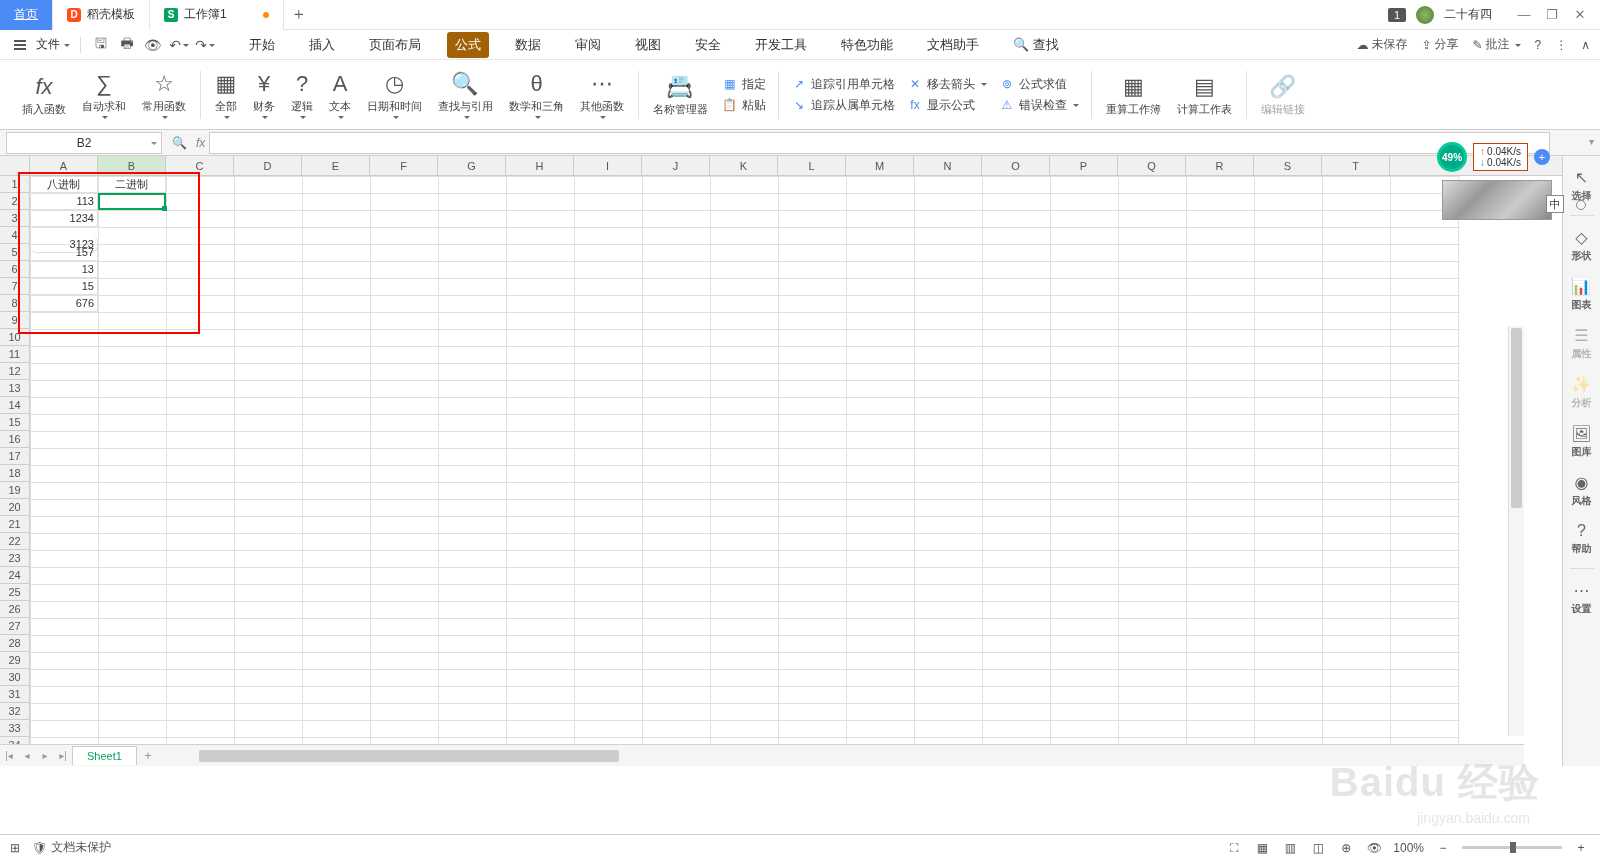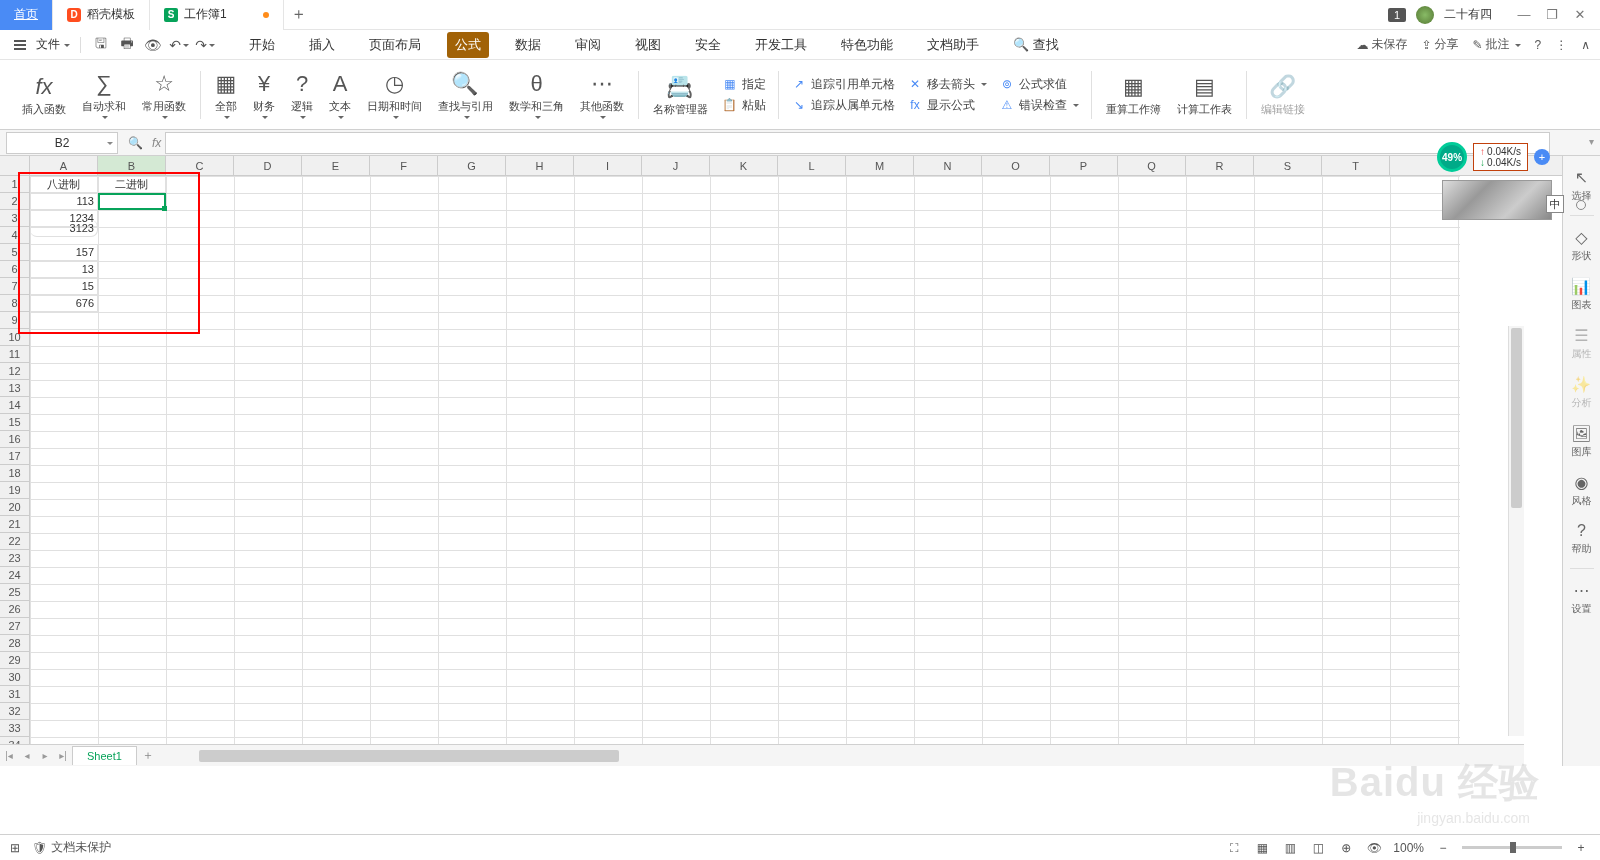--- a/index.html
+++ b/index.html
@@ -35,21 +35,21 @@
 .ribbon { height:70px; display:flex; align-items:center; padding:0 14px; border-bottom:1px solid #d0d0d0; background:#fff; }
 .rgrp { display:flex; flex-direction:column; align-items:center; justify-content:center; height:62px; padding:0 8px; cursor:pointer; }
 .rgrp .rico { font-size:22px; color:#555; height:30px; display:flex; align-items:center; }
 .rgrp .rlbl { font-size:11px; color:#444; white-space:nowrap; }
 .rsep { width:1px; height:48px; background:#e0e0e0; margin:0 6px; }
 .rstack { display:flex; flex-direction:column; gap:4px; padding:0 6px; }
 .rrow { display:flex; align-items:center; gap:4px; font-size:12px; color:#444; cursor:pointer; white-space:nowrap; }
 .rrow .ic { width:16px; text-align:center; color:#4a8bf5; }
 
 .fbar-row { height:26px; display:flex; align-items:center; border-bottom:1px solid #d0d0d0; background:#f5f5f5; position:relative; }
-.namebox { width:112px; height:22px; margin:0 6px; background:#fff; border:1px solid #ccc; display:flex; align-items:center; padding:0 6px; font-size:12px; justify-content:center; position:relative; }
+.namebox { width:156px; height:22px; margin:0 6px; background:#fff; border:1px solid #ccc; display:flex; align-items:center; padding:0 6px; font-size:12px; justify-content:center; position:relative; }
 .namebox::after { content:""; position:absolute; right:4px; top:9px; border:3px solid transparent; border-top-color:#888; }
 .fx-btn { width:24px; display:flex; align-items:center; justify-content:center; color:#888; cursor:pointer; }
 .fx-lbl { font-style:italic; color:#888; padding:0 4px; }
 .fbar { flex:1; height:22px; background:#fff; border:1px solid #ccc; margin-right:50px; }
 .fbar-collapse { position:absolute; right:6px; top:6px; color:#999; font-size:10px; }
 
 .gridwrap { position:relative; height:610px; display:flex; }
 .grid-main { flex:1; background:#fff; overflow:hidden; position:relative; }
 
 .colhdr { height:20px; display:flex; margin-left:30px; border-bottom:1px solid #ccc; background:#f0f0f0; }
@@ -70,21 +70,21 @@
 .redbox { position:absolute; border:2px solid #ff0000; pointer-events:none; }
 
 .gridlines-v { position:absolute; left:30px; top:20px; height:590px; }
 .gv { position:absolute; top:0; bottom:0; width:1px; background:#e0e0e0; }
 .gridlines-h { position:absolute; left:30px; top:20px; right:0; }
 .gh { position:absolute; left:0; width:1430px; height:1px; background:#e0e0e0; }
 
 .rsidebar { width:38px; background:#f5f5f5; border-left:1px solid #d0d0d0; display:flex; flex-direction:column; align-items:center; padding-top:6px; gap:2px; }
 .rsb-item { width:34px; display:flex; flex-direction:column; align-items:center; padding:6px 0; cursor:pointer; color:#666; gap:2px; }
 .rsb-item .ic { font-size:16px; }
-.rsb-item .lb { font-size:10px; }
+.rsb-item .lb { font-size:10px;font-weight:bold; }
 .rsb-sep { width:24px; height:1px; background:#ddd; margin:4px 0; }
 
 .float-badge { position:absolute; right:50px; top:142px; display:flex; align-items:center; gap:6px; z-index:50; }
 .pct-circle { width:30px; height:30px; border-radius:50%; background:#0a8; border:3px solid #0c9; color:#fff; display:flex; align-items:center; justify-content:center; font-size:10px; font-weight:bold; }
 .net-stats { background:#fff; border:1px solid #c2410c; padding:2px 6px; font-size:10px; display:flex; flex-direction:column; border-radius:0; }
 .net-stats .up::before { content:"↑"; color:#e44; margin-right:2px; }
 .net-stats .dn::before { content:"↓"; color:#2a5; margin-right:2px; }
 .plus-circ { width:16px; height:16px; border-radius:50%; background:#4a8bf5; color:#fff; display:flex; align-items:center; justify-content:center; font-size:11px; }
 
 .float-img { position:absolute; right:48px; top:180px; width:110px; height:40px; background:linear-gradient(135deg,#ddd,#999,#ccc,#888); border:1px solid #999; z-index:49; }
@@ -421,21 +421,21 @@
         <div class="gh" style="top: 527px;"></div>
         <div class="gh" style="top: 544px;"></div>
         <div class="gh" style="top: 561px;"></div>
         <div class="gh" style="top: 578px;"></div>
       </div>
     <div class="cells" id="cells">
         <div class="cell c" style="left: 0px; top: 0px;">八进制</div>
         <div class="cell c" style="left: 68px; top: 0px;">二进制</div>
         <div class="cell r" style="left: 0px; top: 17px;">113</div>
         <div class="cell r" style="left: 0px; top: 34px;">1234</div>
-        <div class="cell r" style="left: 0px; top: 44px; border-radius: 7px;">3123</div>
+        <div class="cell r" style="left: 0px; top: 60px; border-radius: 7px;">3123</div>
         <div class="cell r" style="left: 0px; top: 68px;">157</div>
         <div class="cell r" style="left: 0px; top: 85px;">13</div>
         <div class="cell r" style="left: 0px; top: 102px;">15</div>
         <div class="cell r" style="left: 0px; top: 119px;">676</div>
       </div>
     <div class="selcell" style="left:98px; top:37px; width:68px; height:17px;"></div>
     <div class="redbox" style="left:18px; top:16px; width:182px; height:162px;"></div>
 
     <div class="vscroll">
         <div class="vthumb"></div>

